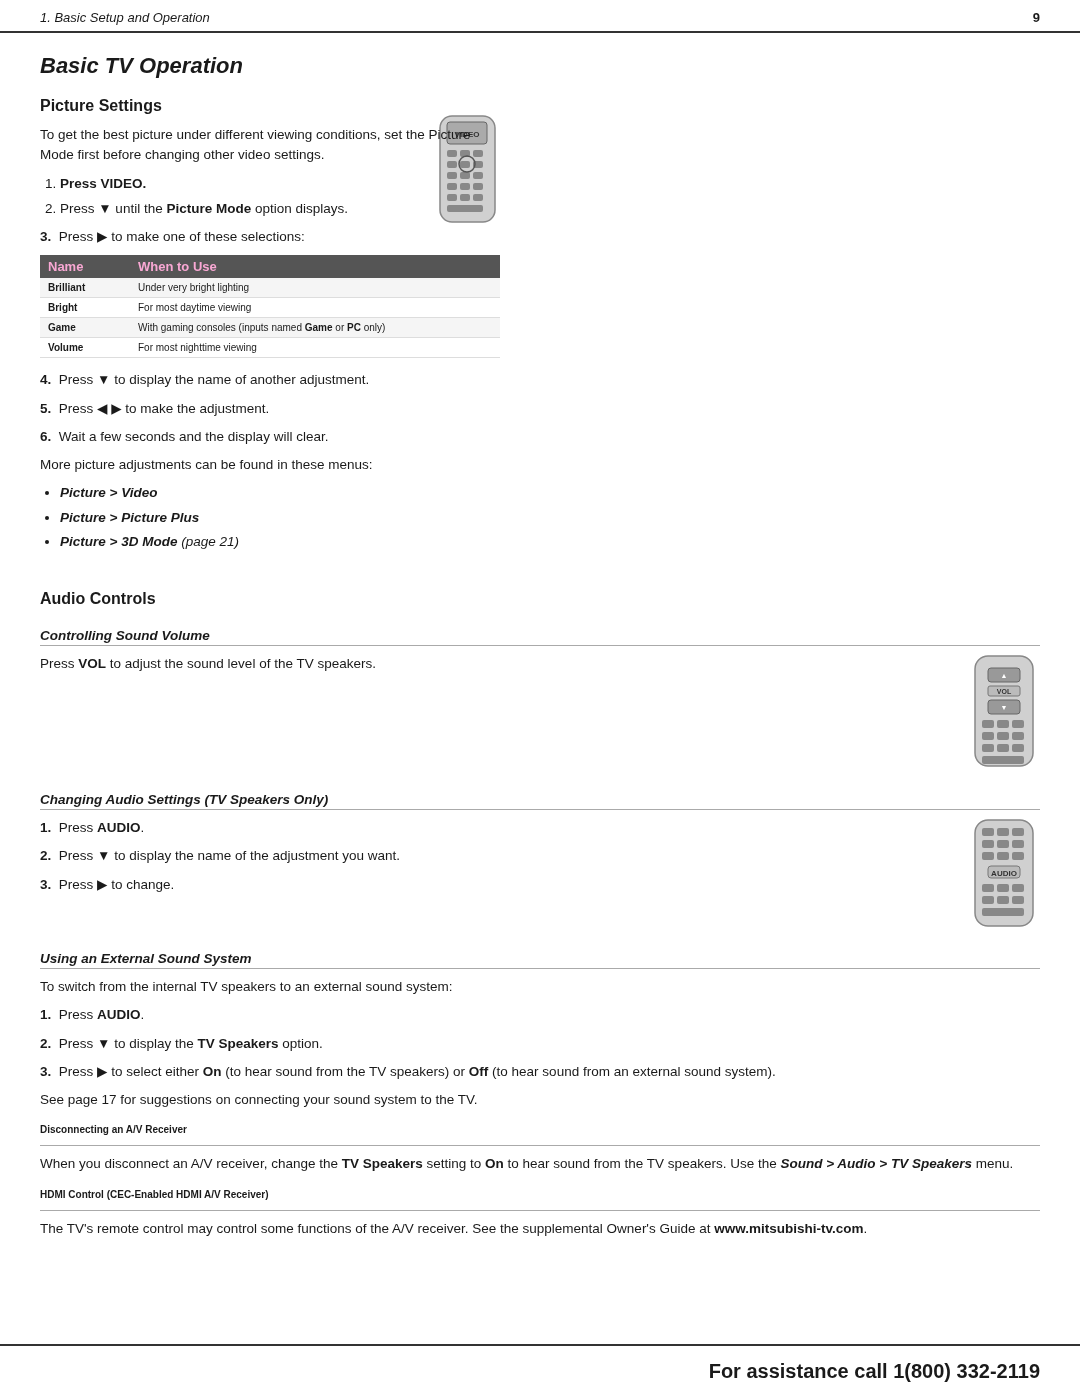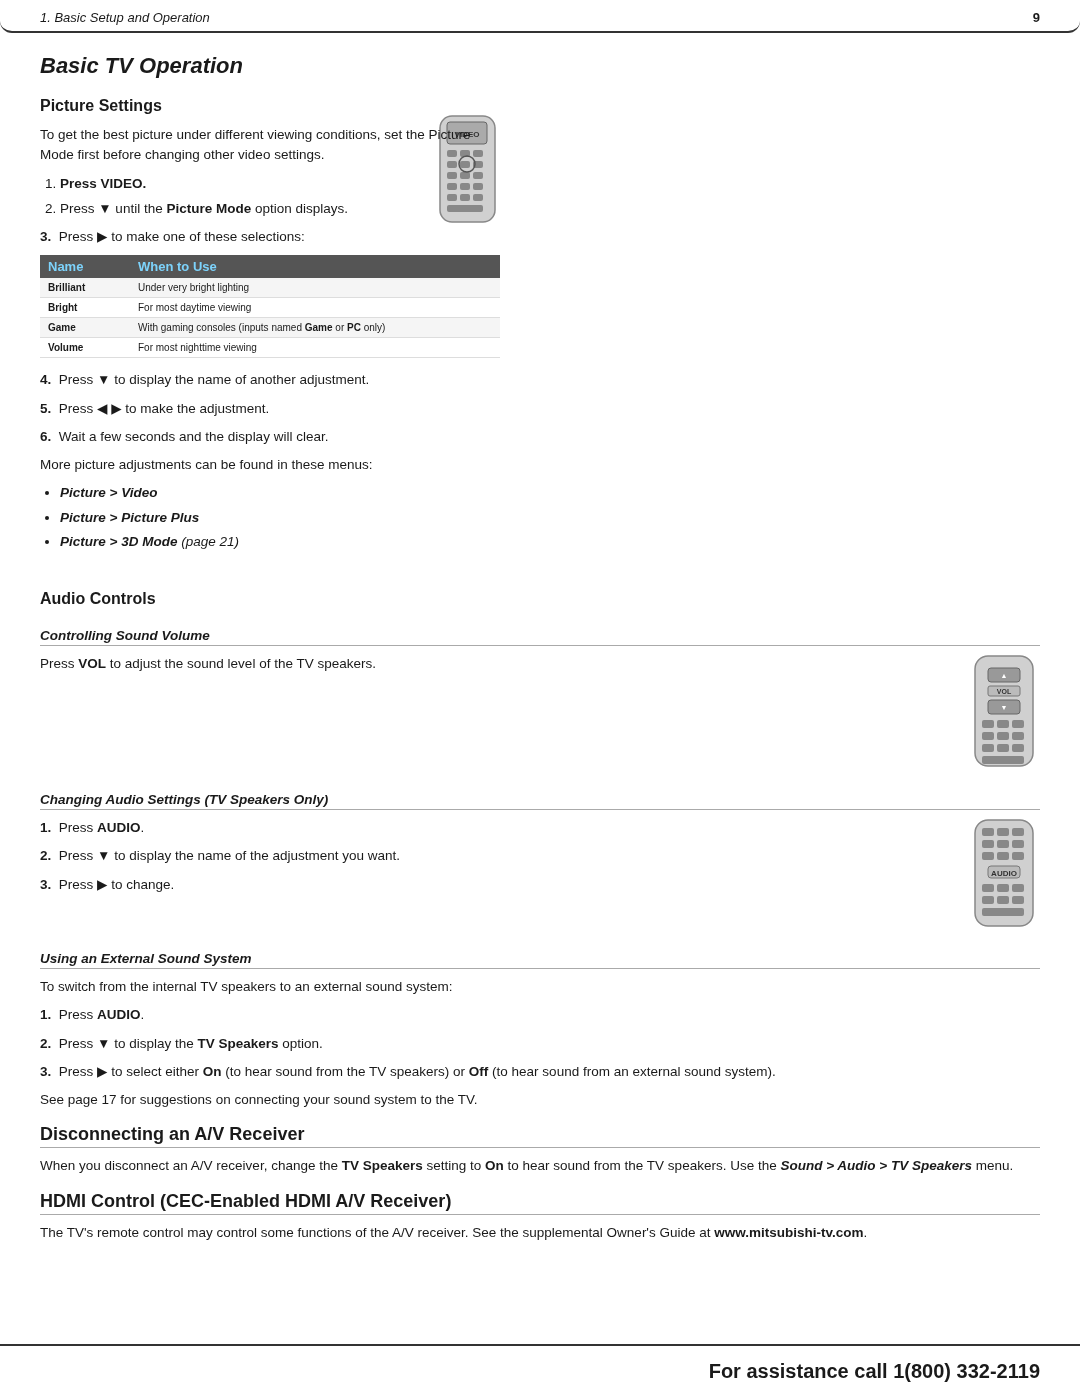--- a/index.html
+++ b/index.html
@@ -14,21 +14,20 @@
     }
 
     
     .page-header {
       display: flex;
       justify-content: space-between;
       align-items: center;
       padding: 10px 40px 6px 40px;
       border-bottom: 2px solid #333;
       margin-bottom: 0;
-      border-radius: 12px;
     }
     .header-title {
       font-size: 13px;
       font-style: italic;
     }
     .header-page {
       font-size: 13px;
       font-weight: bold;
     }
 
@@ -73,24 +72,24 @@
       font-style: italic;
       font-weight: bold;
       border-bottom: 1px solid #aaa;
       padding-bottom: 2px;
       margin-bottom: 8px;
       margin-top: 20px;
     }
 
     
     .subsection-heading-bold {
-      font-size: 18px;
+      font-size: 10px;
       font-weight: bold;
       border-bottom: 1px solid #aaa;
-      padding-bottom: 2px;
+      padding-bottom: 10px;
       margin-bottom: 8px;
       margin-top: 14px;
     }
 
     p {
       margin-bottom: 8px;
       line-height: 1.5;
     }
 
     ol {
@@ -116,21 +115,21 @@
 
     
     .settings-table {
       width: 100%;
       border-collapse: collapse;
       margin-bottom: 12px;
       margin-top: 8px;
     }
     .settings-table th {
       background: #555;
-      color: #7dd3fc;
+      color: #f9a8d4;
       padding: 4px 8px;
       text-align: left;
       font-size: 13px;
     }
     .settings-table td {
       padding: 4px 8px;
       font-size: 10px;
       border-bottom: 1px solid #ddd;
     }
     .settings-table tr:nth-child(odd) td {

